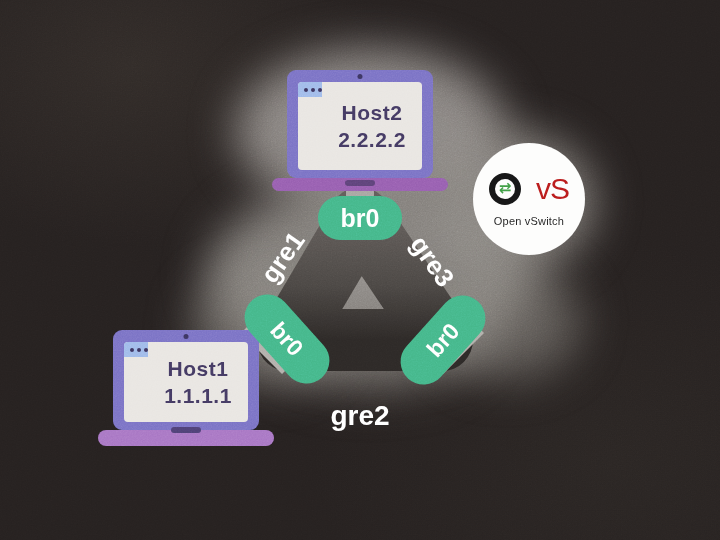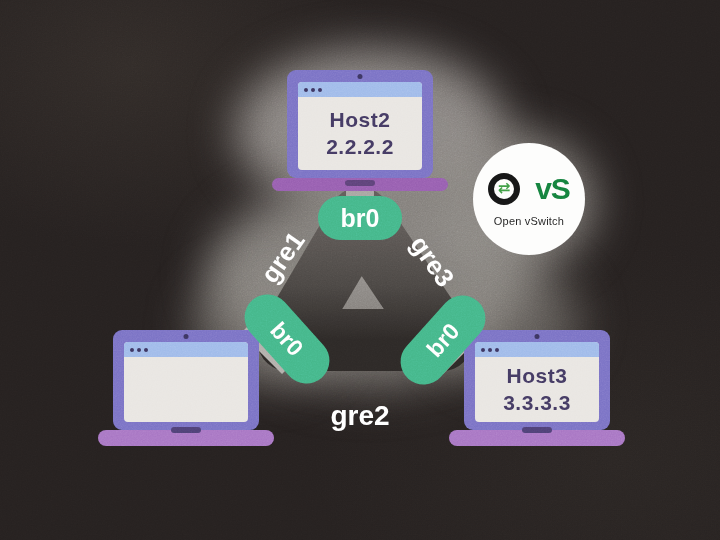--- a/index.html
+++ b/index.html
@@ -24,21 +24,21 @@
   
   .stand2{position:absolute;left:346px;top:178px;width:28px;height:28px;background:#a8a5a1;}
   .beam{position:absolute;width:58px;height:24px;background:#b2afab;}
   .beam1{left:241px;top:333px;transform:rotate(45deg);}
   .beam3{left:426px;top:333px;transform:rotate(-45deg);}
   
   .laptop{position:absolute;width:176px;}
   .lid{position:absolute;left:15px;top:0;width:146px;background:#7a72c5;border-radius:9px;}
   .lid-h108{height:108px;} .lid-h100{height:100px;}
   .cam{position:absolute;left:50%;top:4px;transform:translateX(-50%);width:5px;height:5px;border-radius:50%;background:#3c3560;}
-  .window{position:absolute;left:11px;right:11px;top:12px;bottom:8px;background:#e9e6e2;border-radius:4px;overflow:hidden;display:flex;flex-direction:column;}
+  .window{position:absolute;left:11px;right:11px;top:12px;bottom:8px;background:#e9e6e2;border-radius:4px;overflow:hidden;display:flex;flex-direction:row;}
   .titlebar{height:15px;background:#a0bbea;display:flex;align-items:center;padding-left:6px;gap:3px;flex:0 0 auto;}
   .dot{width:4px;height:4px;border-radius:50%;background:#3c3560;}
   .screen{flex:1;display:flex;flex-direction:column;align-items:center;justify-content:center;gap:3px;color:#443a62;font-weight:bold;letter-spacing:.5px;}
   .hostname{font-size:21px;}
   .hostip{font-size:21px;}
   .base{position:absolute;left:0;background:#a371bd;border-radius:8px;width:176px;}
   .base2{top:108px;height:13px;background:#975fb0;}
   .base13{top:100px;height:16px;background:#a876c4;}
   .notch{position:absolute;left:50%;transform:translateX(-50%);width:30px;height:6px;border-radius:3px;background:#4f4176;}
   
@@ -50,21 +50,21 @@
   
   .gre{position:absolute;width:100px;text-align:center;color:#fff;font-weight:bold;font-size:26px;}
   .gre1{left:233px;top:242px;transform:rotate(-55deg);}
   .gre3{left:382px;top:246px;transform:rotate(55deg);}
   .gre2{left:310px;top:400px;font-size:28px;transform:none;}
   
   .ovs{position:absolute;left:473px;top:143px;width:112px;height:112px;border-radius:50%;background:#fdfdfc;display:flex;flex-direction:column;align-items:center;justify-content:center;}
   .ovs-row{display:flex;align-items:center;}
   .ovs-o{width:20px;height:20px;border:6px solid #161616;border-radius:50%;display:flex;align-items:center;justify-content:center;}
   .ovs-arrows{color:#3f9d44;font-family:"DejaVu Sans",sans-serif;font-size:15px;font-weight:bold;line-height:1;margin-top:-1px;}
-  .ovs-vs{font-size:30px;font-weight:bold;color:#15803d;letter-spacing:-1px;margin-left:15px;}
+  .ovs-vs{font-size:30px;font-weight:normal;color:#b91c1c;letter-spacing:-1px;margin-left:15px;}
   .ovs-sub{font-size:11px;color:#1e1e1e;margin-top:9px;letter-spacing:.2px;}
   
   .noise{position:absolute;left:0;top:0;mix-blend-mode:overlay;pointer-events:none;}
 </style>
 </head>
 <body>
 
 <div class="canvas">
 
   <div class="blob b1"></div>
@@ -114,44 +114,30 @@
 
   <div class="laptop" style="left:98px;top:330px;height:120px;">
     <div class="lid lid-h100">
       <div class="cam"></div>
       <div class="window">
         <div class="titlebar">
           <span class="dot"></span>
           <span class="dot"></span>
           <span class="dot"></span>
         </div>
+        <div class="screen">
+          <div class="hostname">Host1</div>
+          <div class="hostip">1.1.1.1</div>
+        </div>
       </div>
     </div>
     <div class="base base13"></div>
     <div class="notch" style="top:97px;"></div>
   </div>
 
-  <div class="laptop" style="left:449px;top:330px;height:120px;">
-    <div class="lid lid-h100">
-      <div class="cam"></div>
-      <div class="window">
-        <div class="titlebar">
-          <span class="dot"></span>
-          <span class="dot"></span>
-          <span class="dot"></span>
-        </div>
-        <div class="screen">
-          <div class="hostname">Host3</div>
-          <div class="hostip">3.3.3.3</div>
-        </div>
-      </div>
-    </div>
-    <div class="base base13"></div>
-    <div class="notch" style="top:97px;"></div>
-  </div>
 
   <div class="pill pill-top">
     <span>br0</span>
   </div>
   <div class="pill pill-side pill-left">
     <span>br0</span>
   </div>
   <div class="pill pill-side pill-right">
     <span>br0</span>
   </div>

